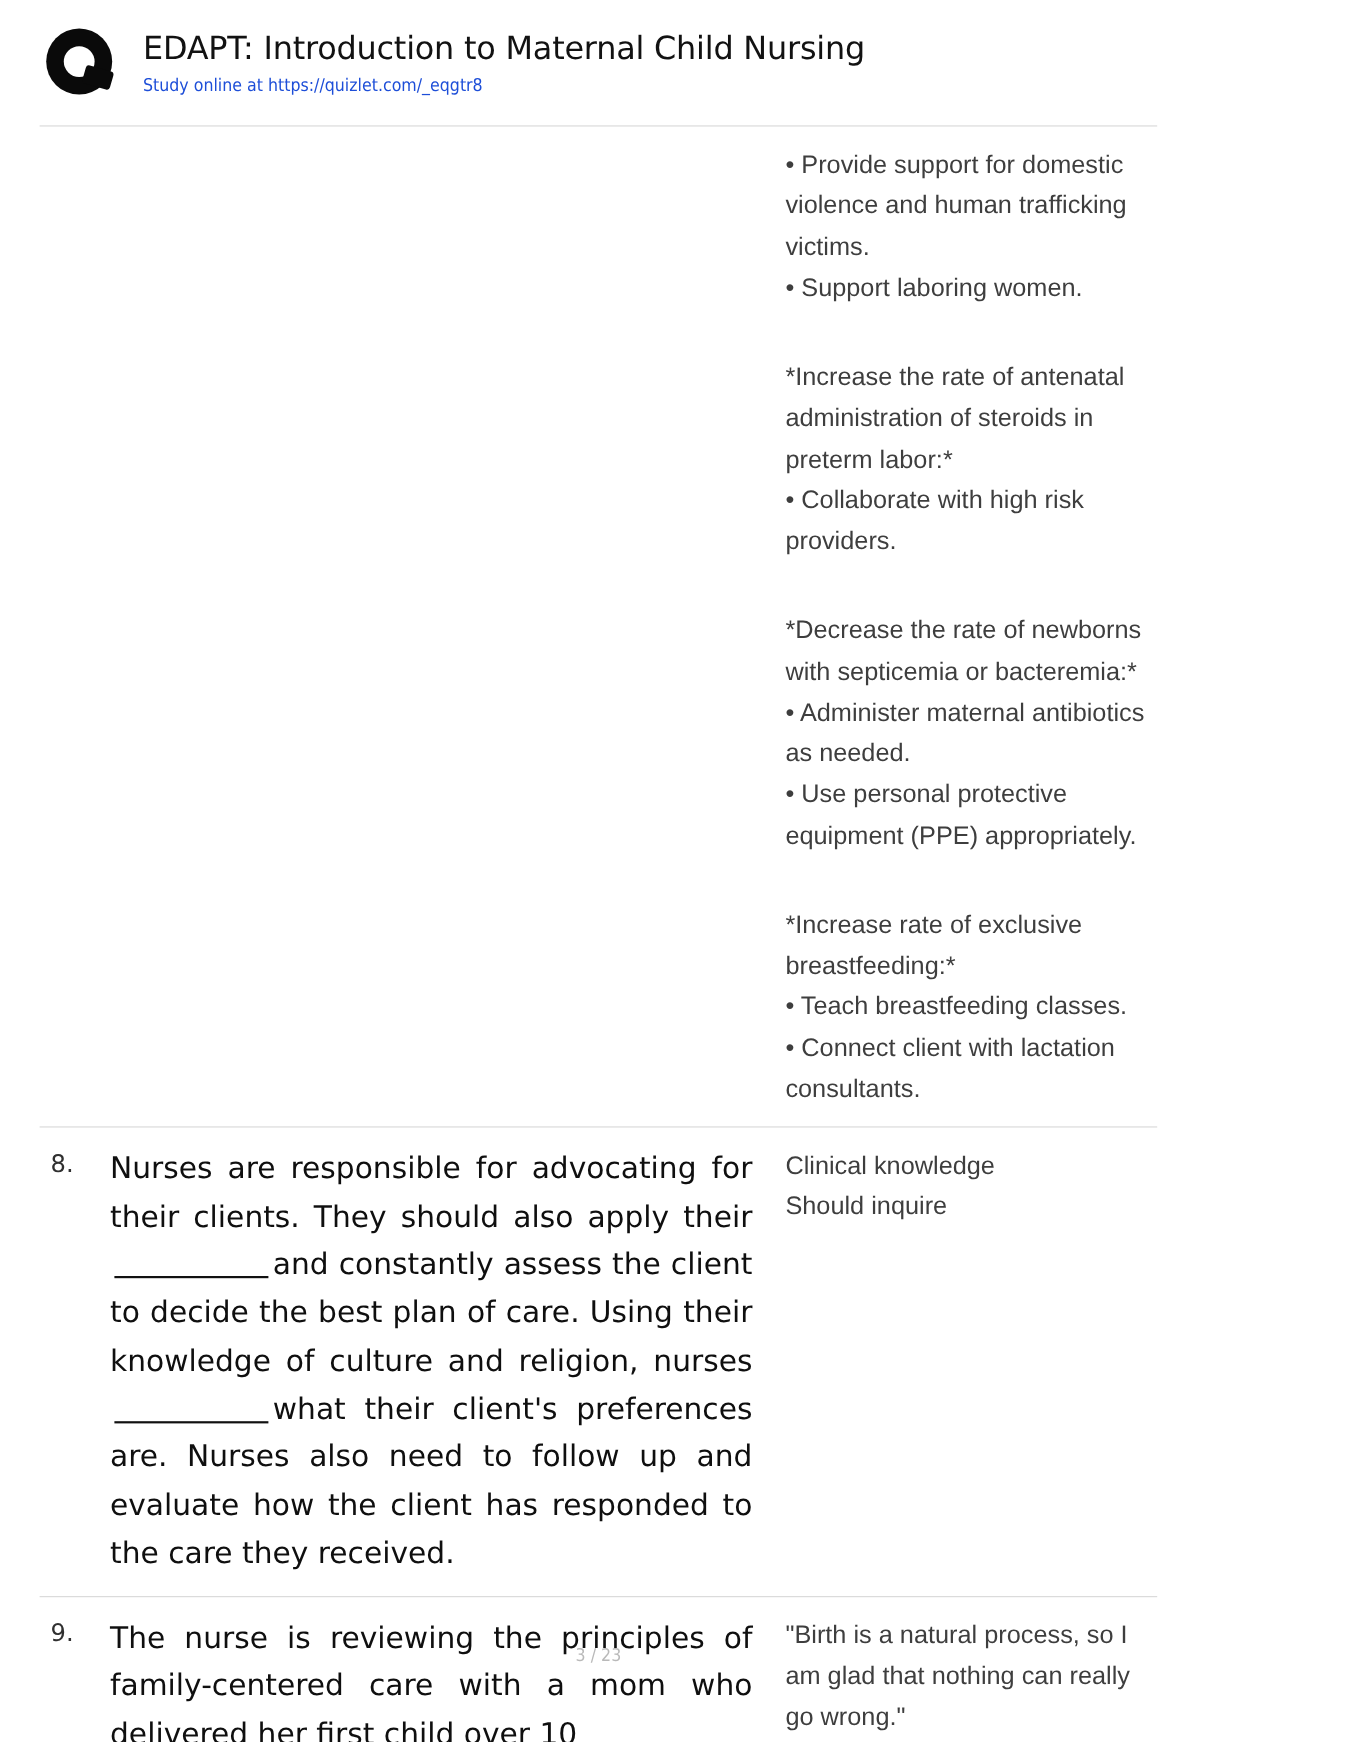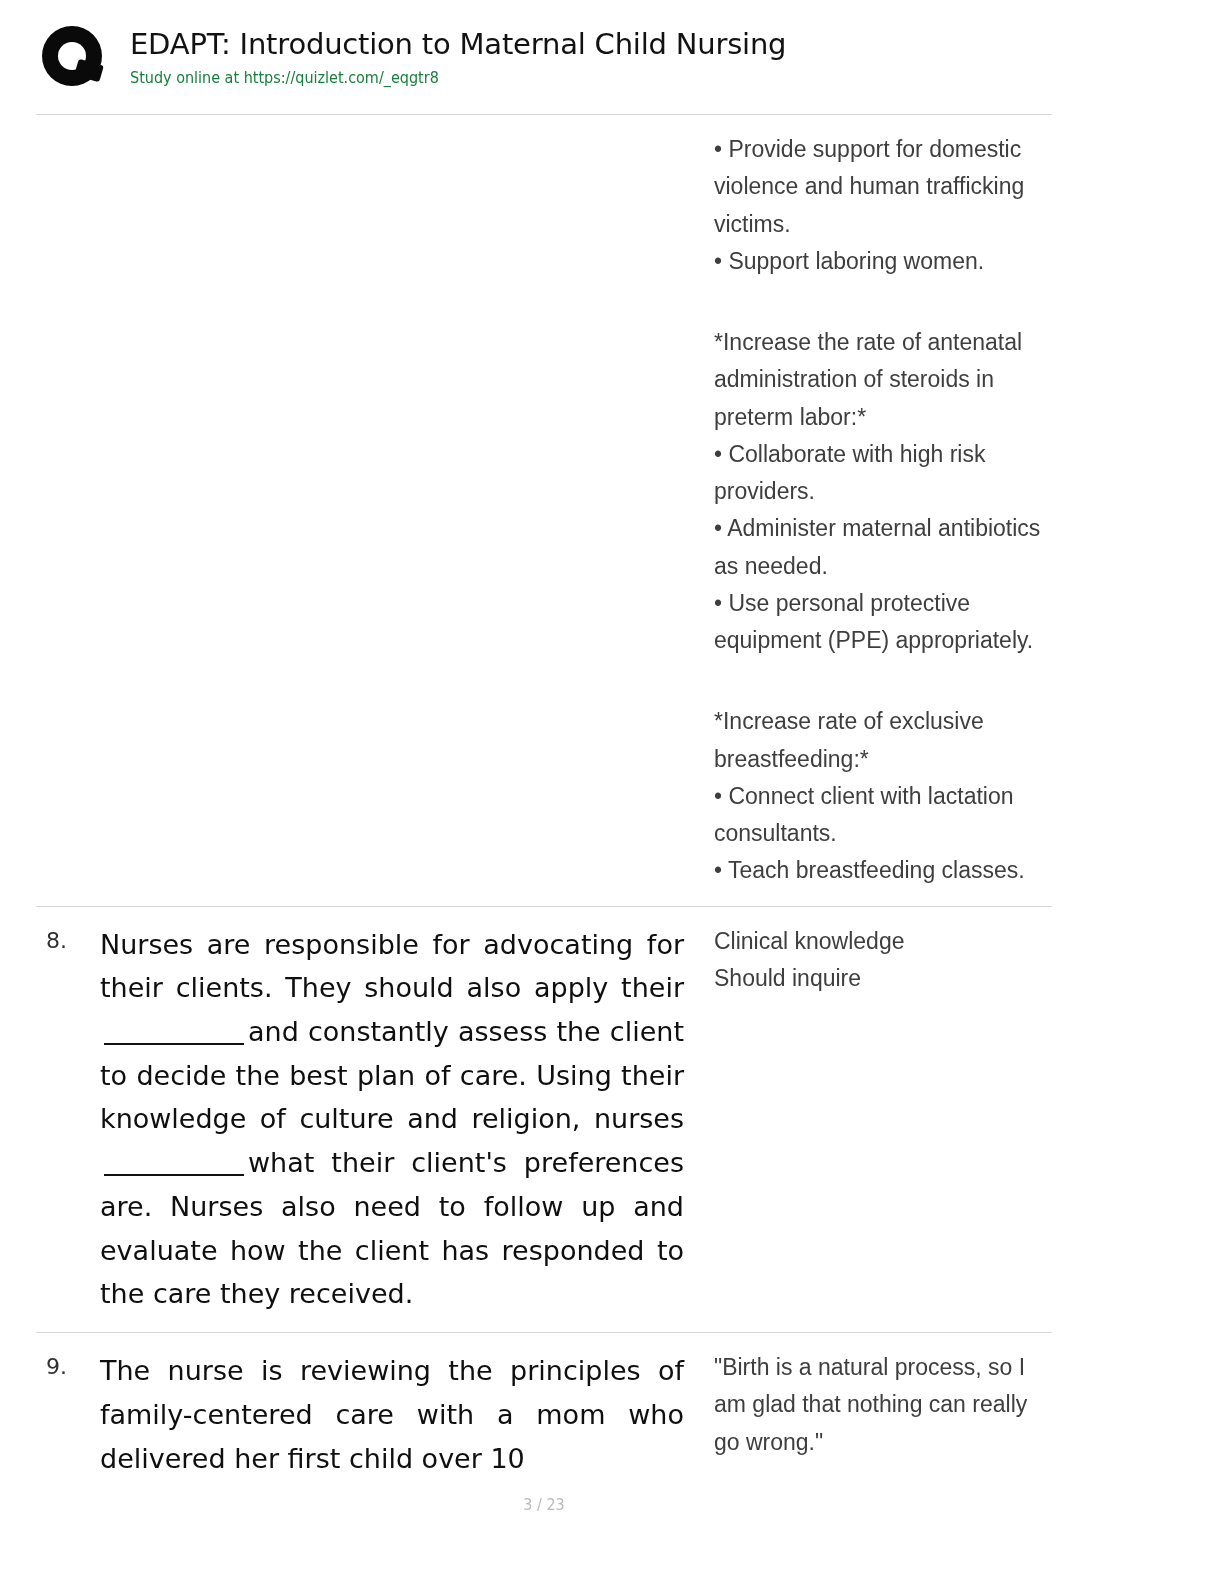--- a/index.html
+++ b/index.html
@@ -62,21 +62,21 @@
   .title-block { padding-top: 6px; }
   .doc-title {
     font-size: 29px;
     font-weight: 400;
     letter-spacing: -0.2px;
     color: #121212;
     line-height: 1.15;
   }
   .doc-sub {
     font-size: 16px;
-    color: #15803d;
+    color: #1d4ed8;
     margin-top: 7px;
     font-family: "DejaVu Sans Condensed", "DejaVu Sans", sans-serif;
   }
 
   
   .rule {
     border-top: 1px solid #d8d8d8;
     margin: 0 2px;
   }
   .rule.first { margin-top: 18px; }
@@ -153,25 +153,26 @@
   <div class="rule first"></div>
 
   <div class="row">
     <div class="col-num"></div>
     <div class="col-term"></div>
     <div class="col-def">
       <p>• Provide support for domestic violence and human trafficking victims.</p>
       <p>• Support laboring women.</p>
       <p class="gap">*Increase the rate of antenatal administration of steroids in preterm labor:*</p>
       <p>• Collaborate with high risk providers.</p>
+      <p class="gap">*Decrease the rate of newborns with septicemia or bacteremia:*</p>
       <p>• Administer maternal antibiotics as needed.</p>
       <p>• Use personal protective equipment (PPE) appropriately.</p>
       <p class="gap">*Increase rate of exclusive breastfeeding:*</p>
+      <p>• Teach breastfeeding classes.</p>
       <p>• Connect client with lactation consultants.</p>
-      <p>• Teach breastfeeding classes.</p>
     </div>
   </div>
 
   <div class="rule"></div>
 
   <div class="row">
     <div class="col-num">8.</div>
     <div class="col-term">
       <span>Nurses are responsible for advocating for their clients. They should also apply their</span><span class="blank"></span><span>and constantly assess the client to decide the best plan of care. Using their knowledge of culture and religion, nurses</span><span class="blank"></span><span>what their client's preferences are. Nurses also need to follow up and evaluate how the client has responded to the care they received.</span>
     </div>

